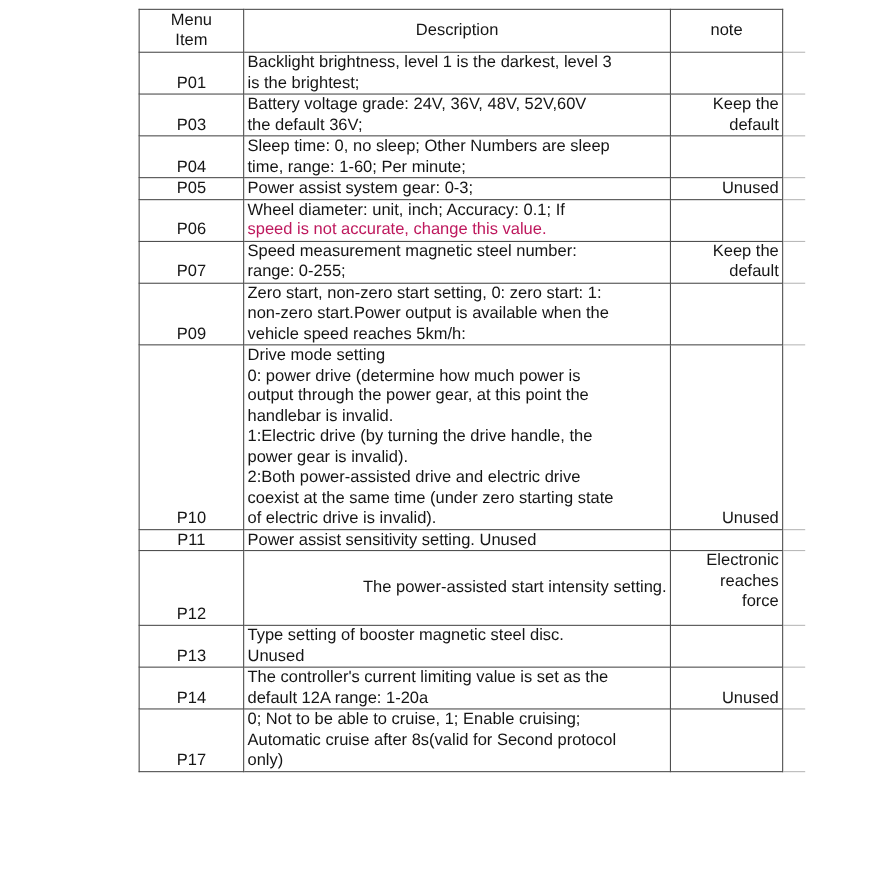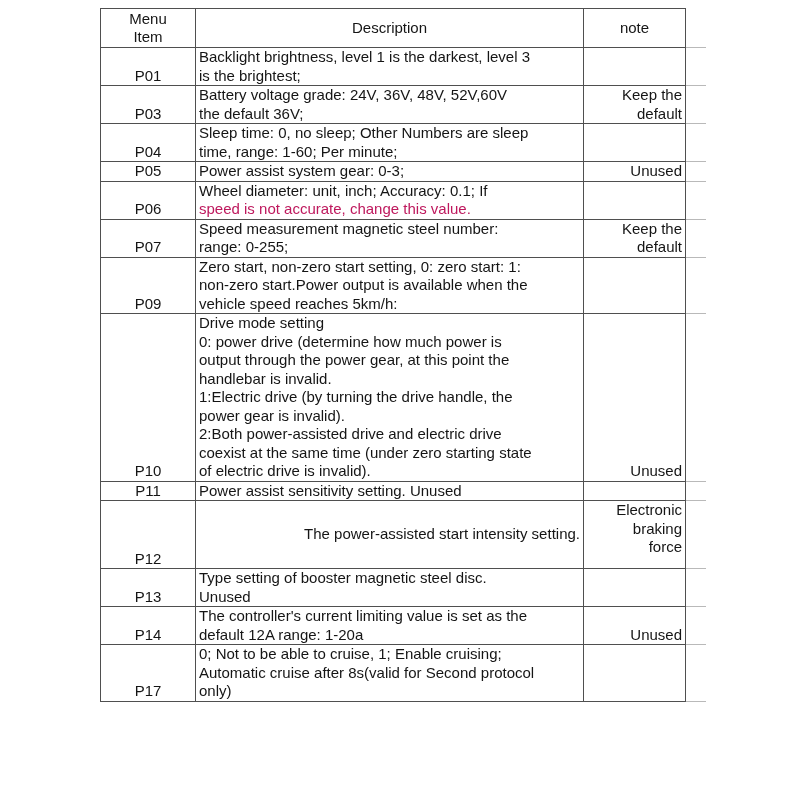--- a/index.html
+++ b/index.html
@@ -9,20 +9,21 @@
   }
   body {
     width: 800px;
     height: 800px;
     font-family: "Liberation Sans", sans-serif;
     color: #151515;
     overflow: hidden;
   }
   .sheet {
     padding: 8px 0 0 100px;
+    margin-left: 26px;
   }
   table.param-table {
     border-collapse: collapse;
     table-layout: fixed;
     font-size: 15px;
     line-height: 18.5px;
     color: #151515;
   }
   .param-table col.c-item  { width: 95px;  }
   .param-table col.c-desc  { width: 388px; }
@@ -179,21 +180,21 @@
       <td class="item">P11</td>
       <td class="desc">Power assist sensitivity setting. Unused</td>
       <td class="note"></td>
       <td class="ghost"></td>
     </tr>
 
     <tr class="row-p12">
       <td class="item">P12</td>
       <td class="desc v-mid">The power-assisted start intensity setting.</td>
       <td class="note v-top">Electronic
-braking
+reaches
 force</td>
       <td class="ghost"></td>
     </tr>
 
     <tr>
       <td class="item">P13</td>
       <td class="desc">Type setting of booster magnetic steel disc.
 Unused</td>
       <td class="note"></td>
       <td class="ghost"></td>

